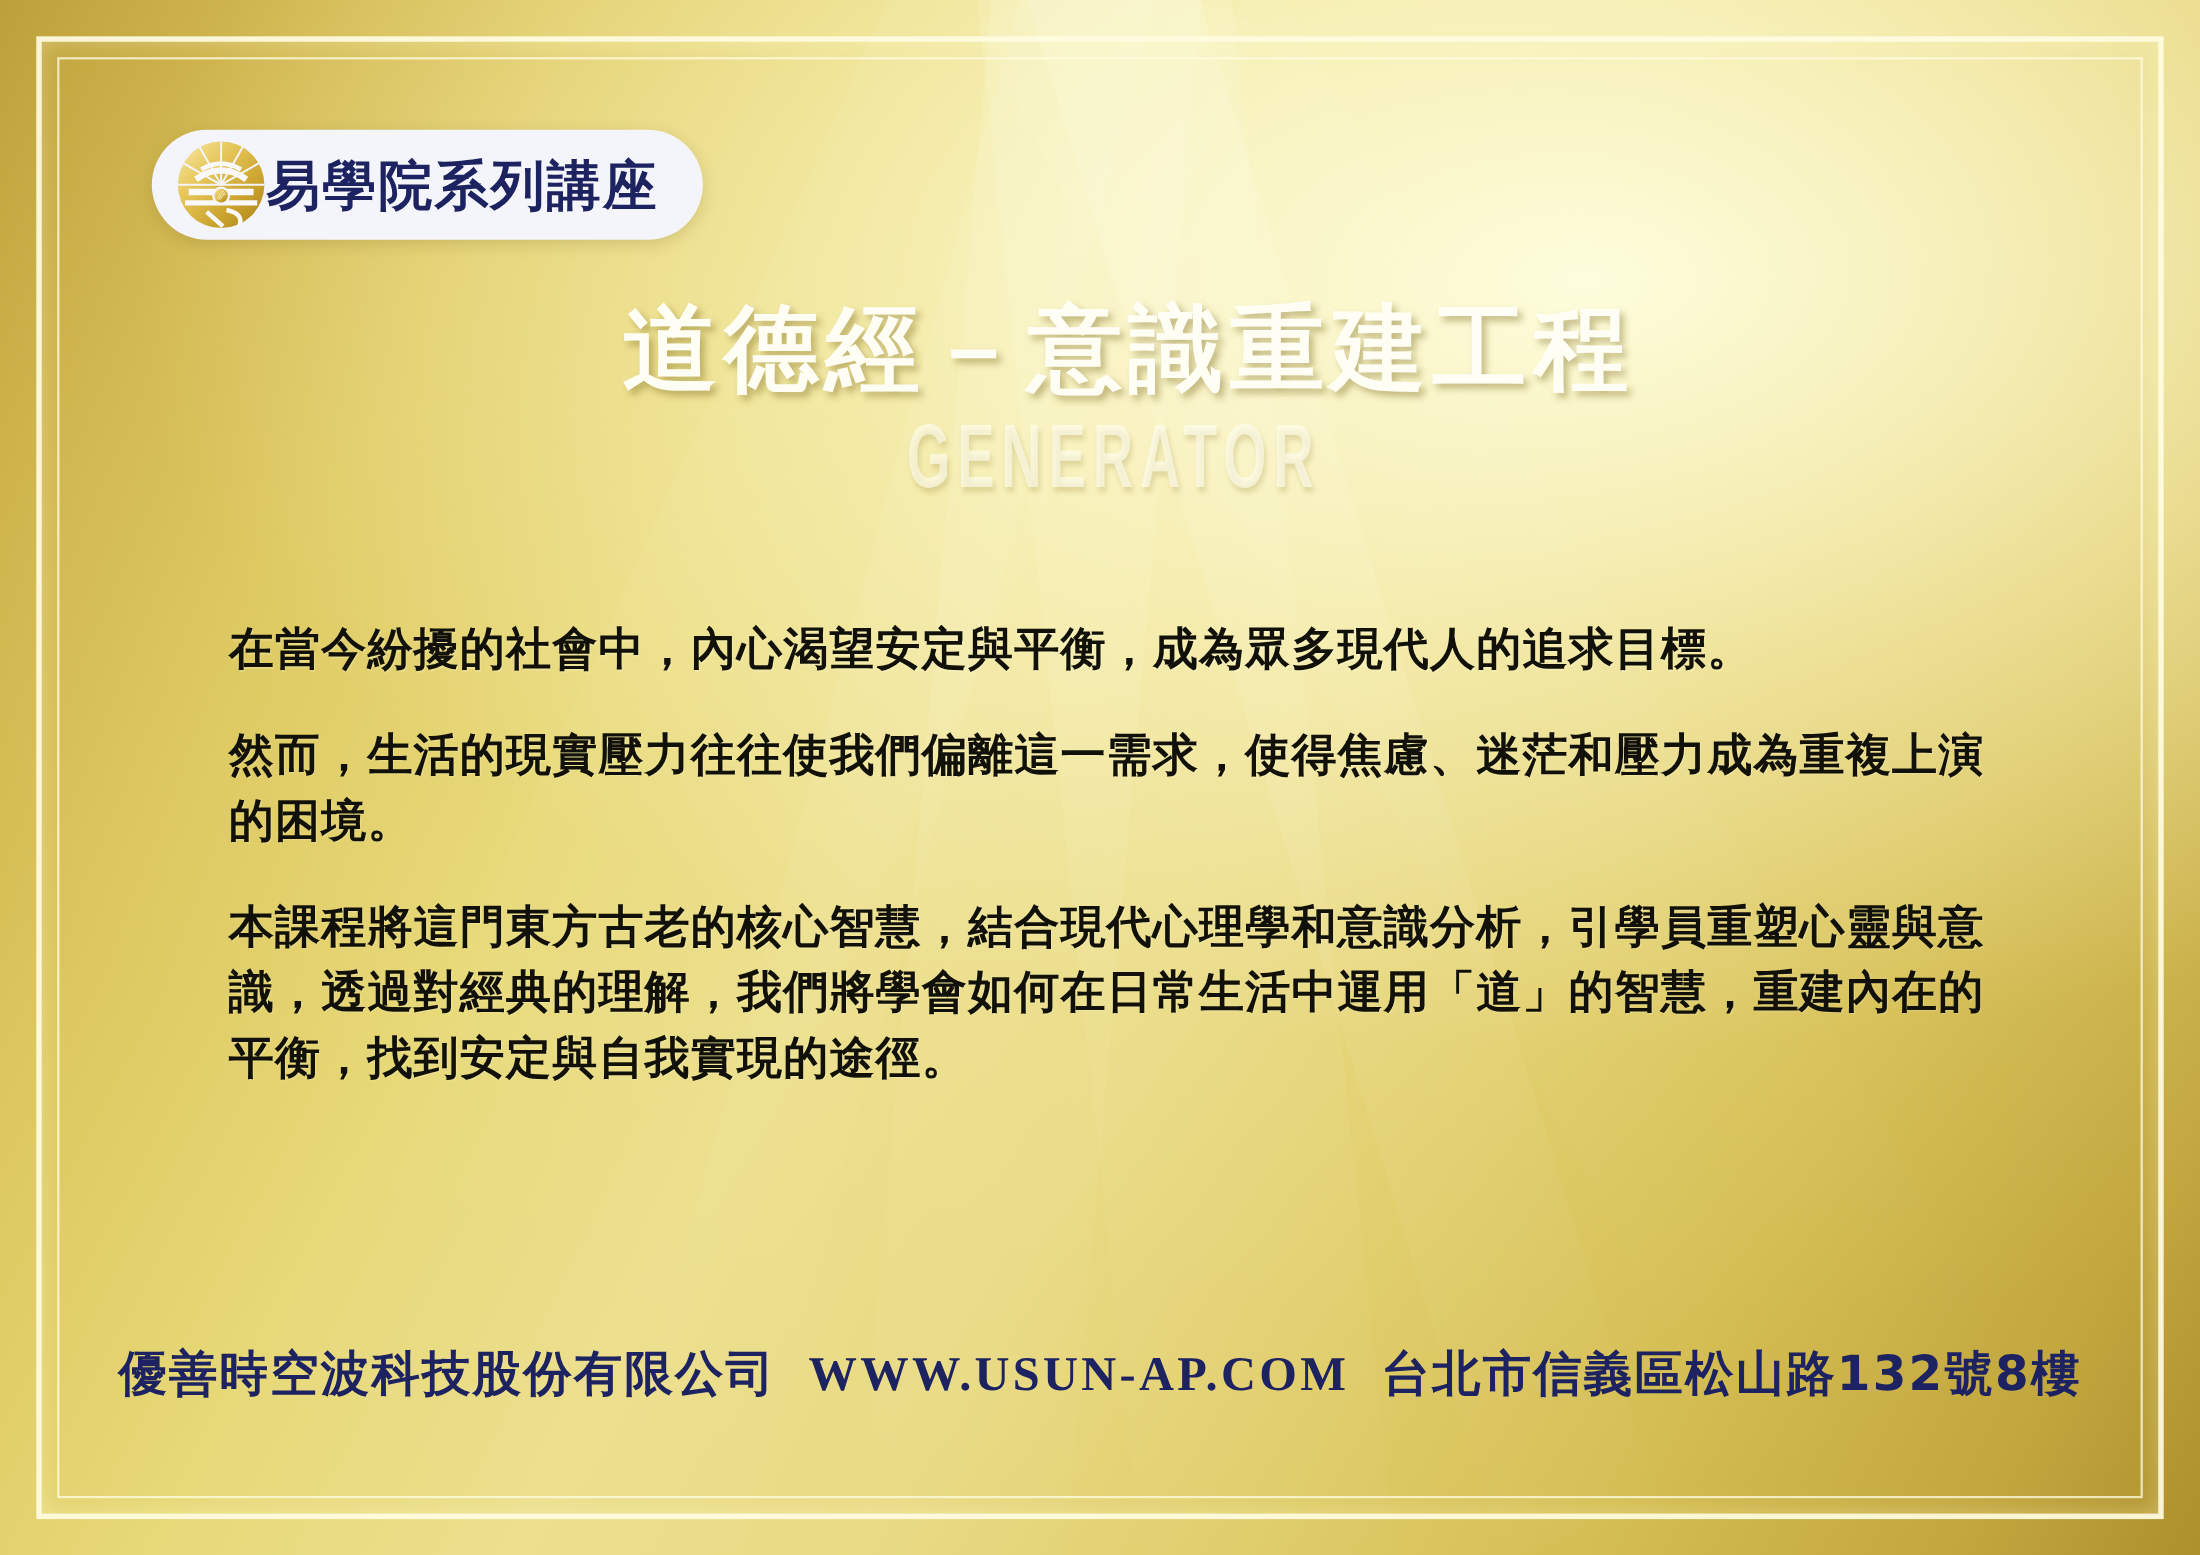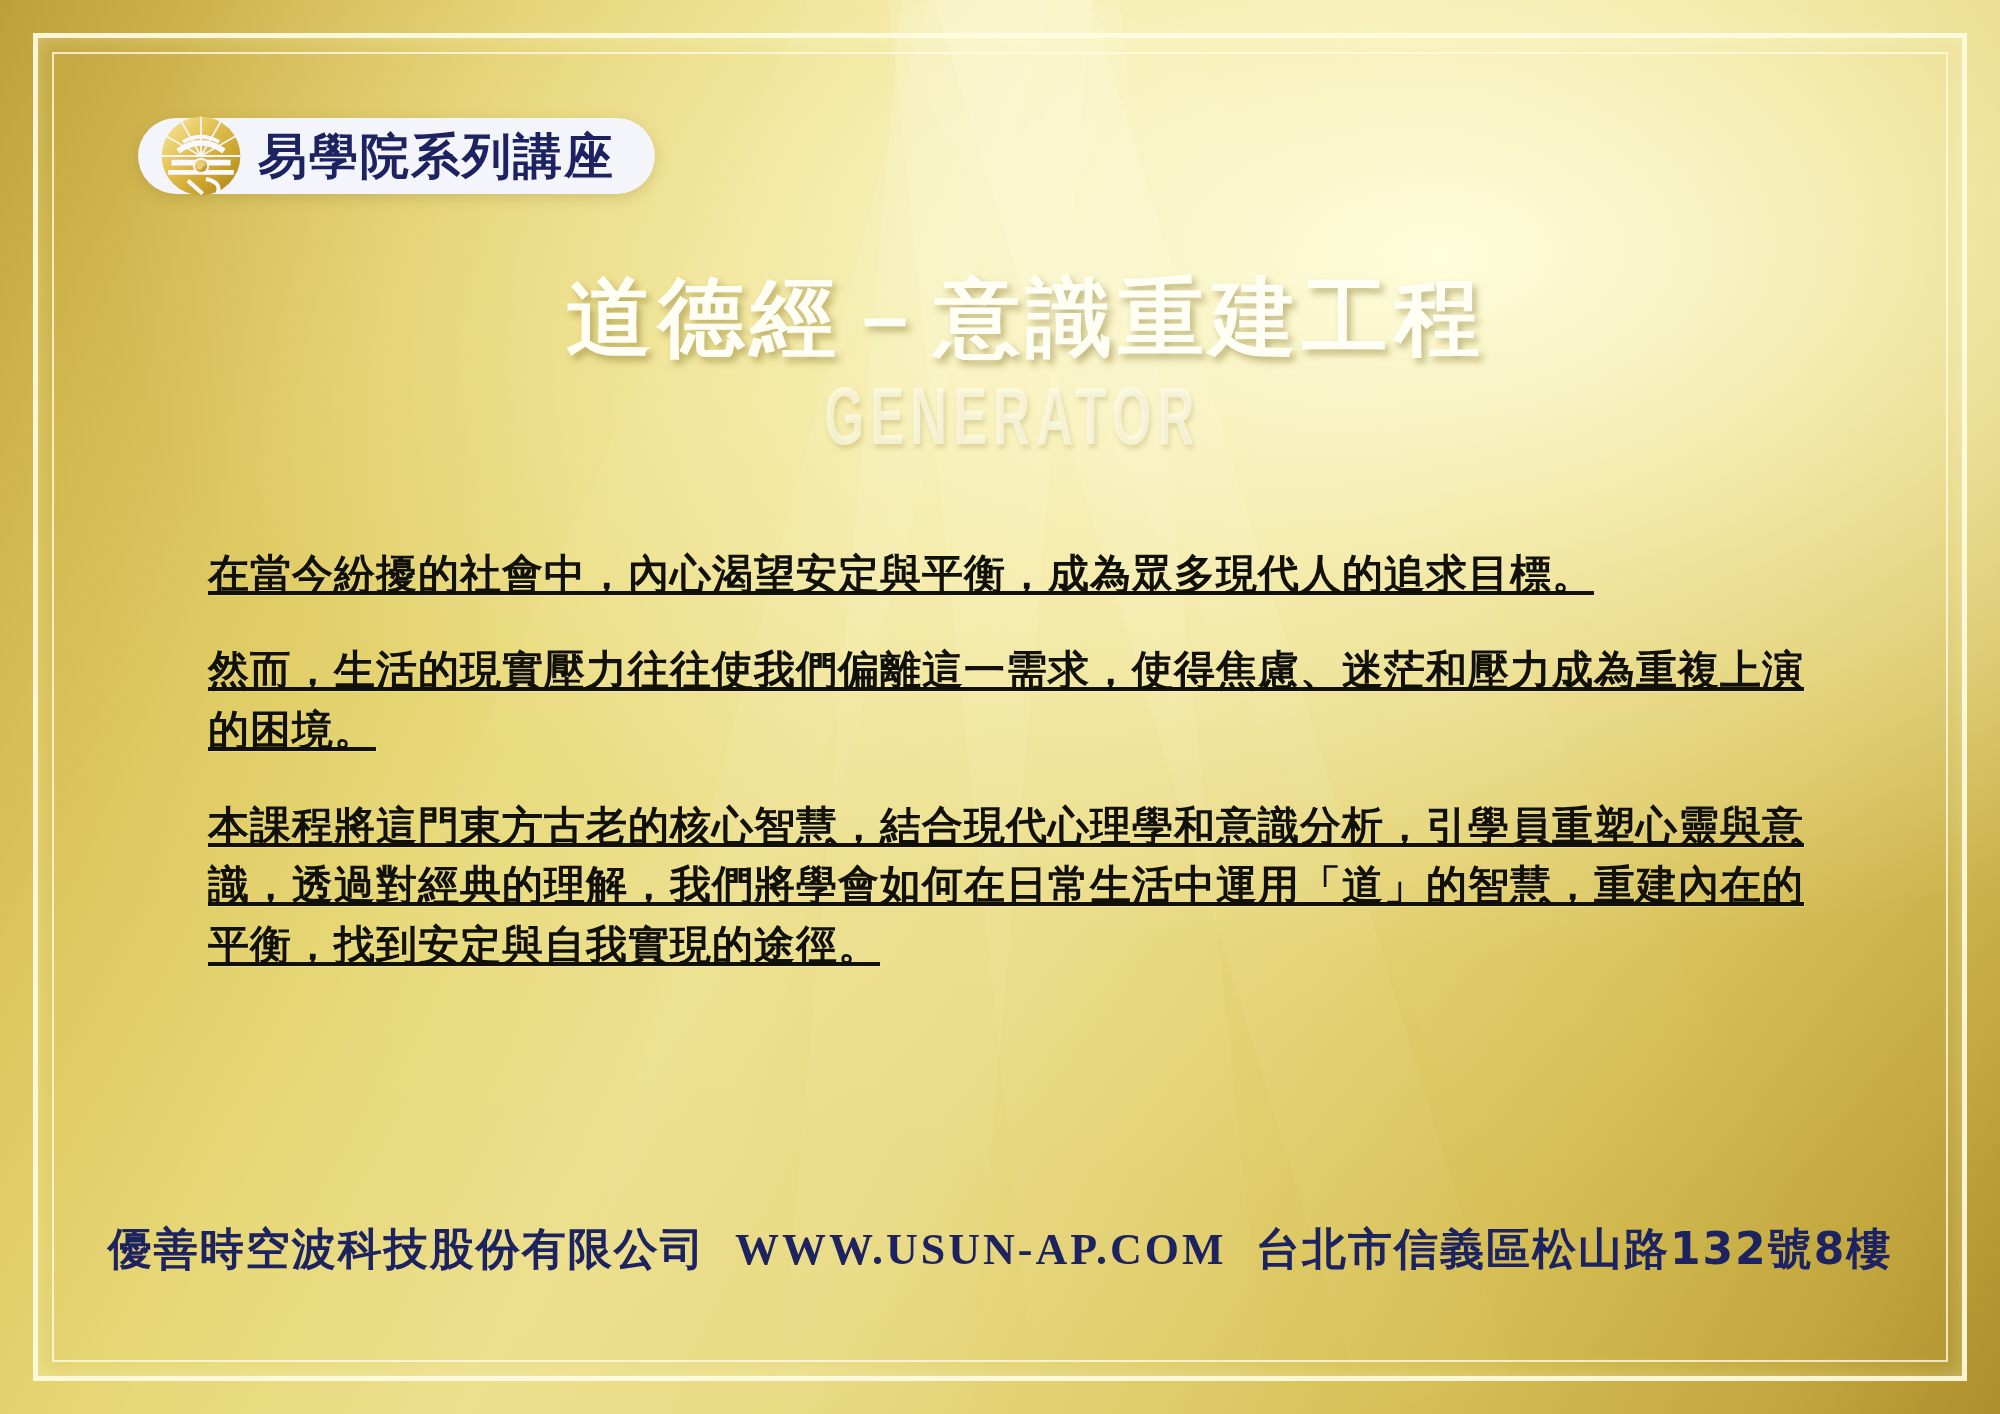--- a/index.html
+++ b/index.html
@@ -65,24 +65,24 @@
     right: 52px; bottom: 52px;
     border: 2px solid rgba(255, 252, 226, 0.78);
     pointer-events: none;
   }
 
   
   .badge {
     position: absolute;
     left: 138px;
     top: 118px;
-    height: 76px;
+    height: 100px;
     display: flex;
     align-items: center;
-    gap: 16px;
+    gap: 0;
     padding: 0 40px 0 22px;
     background: #f4f4fb;
     border-radius: 52px;
     box-shadow: 0 4px 14px rgba(120,100,30,0.22);
   }
   .badge-logo {
     width: 82px;
     height: 82px;
     flex: 0 0 82px;
     position: relative;
@@ -137,22 +137,21 @@
     top: 545px;
     color: #111109;
     font-family: "DejaVu Sans", "Liberation Sans", sans-serif;
     font-weight: 700;
     font-size: 41px;
     line-height: 1.46;
     letter-spacing: 1px;
     text-shadow: 1px 1px 1px rgba(255,255,220,0.25);
   }
   .body-copy p {
-    margin: 0 0 36px 0;
-    text-decoration: underline;
+    margin: 16px 0 36px 0;
   }
   .body-copy p:last-child { margin-bottom: 0; }
 
   
   .footer {
     position: absolute;
     left: 0; right: 0;
     bottom: 135px;
     text-align: center;
     color: #1d2260;

